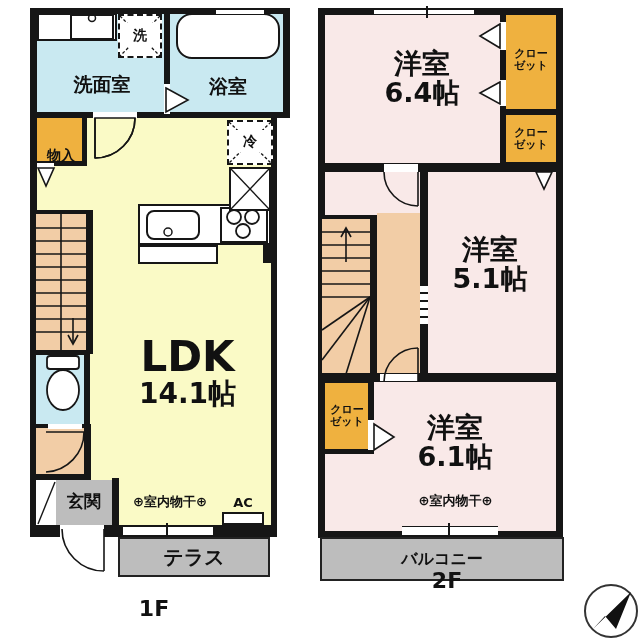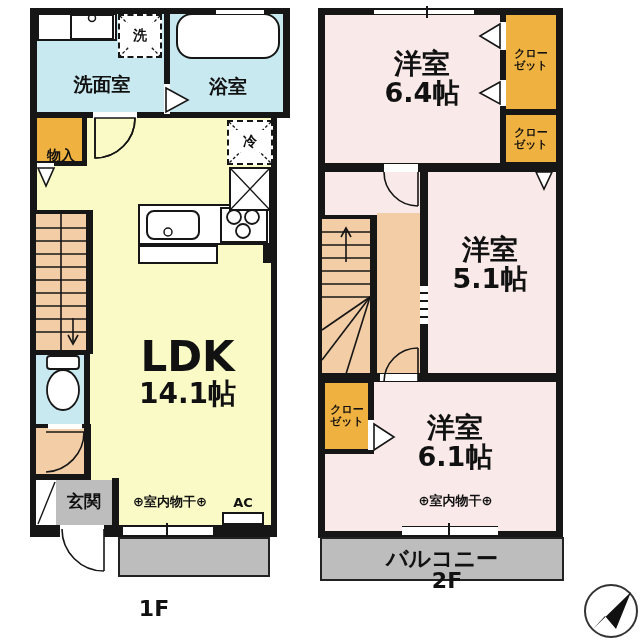--- a/index.html
+++ b/index.html
@@ -217,20 +217,21 @@
   <div class="lbl" style="left:126px;top:23px;width:28px;height:24px;font-size:14px;background:#fff;">洗</div>
   <div class="lbl" style="left:39px;top:128px;width:44px;height:22px;font-size:14px;margin-top:16px;">物入</div>
   <div class="lbl" style="left:236px;top:130px;width:28px;height:22px;font-size:14px;background:#fff;">冷</div>
   <div class="lbl col" style="left:110px;top:326px;width:155px;height:92px;">
     <span style="font-size:42px;">LDK</span>
     <span style="font-size:28px;">14.1帖</span>
   </div>
   <div class="lbl" style="left:58px;top:490px;width:52px;height:24px;font-size:17px;">玄関</div>
   <div class="lbl" style="left:103px;top:493px;width:134px;height:18px;font-size:13px;">⊕室内物干⊕</div>
   <div class="lbl" style="left:222px;top:495px;width:42px;height:15px;font-size:13px;">AC</div>
+  <div class="lbl" style="left:130px;top:544px;width:128px;height:26px;font-size:20px;">テラス</div>
   <div class="lbl" style="left:124px;top:596px;width:60px;height:26px;font-size:22px;font-weight:600;">1F</div>
 
   <div class="lbl col" style="left:350px;top:40px;width:144px;height:76px;">
     <span style="font-size:28px;">洋室</span>
     <span style="font-size:27px;">6.4帖</span>
   </div>
   <div class="lbl col" style="left:428px;top:226px;width:124px;height:76px;">
     <span style="font-size:28px;">洋室</span>
     <span style="font-size:27px;">5.1帖</span>
   </div>
@@ -244,16 +245,16 @@
   </div>
   <div class="lbl col" style="left:506px;top:117px;width:50px;height:44px;">
     <span style="font-size:11px;">クロー</span>
     <span style="font-size:11px;">ゼット</span>
   </div>
   <div class="lbl col" style="left:325px;top:392px;width:44px;height:48px;">
     <span style="font-size:11px;">クロー</span>
     <span style="font-size:11px;">ゼット</span>
   </div>
   <div class="lbl" style="left:388px;top:492px;width:135px;height:18px;font-size:13px;">⊕室内物干⊕</div>
-  <div class="lbl" style="left:376px;top:546px;width:132px;height:26px;font-size:22px;">バルコニー</div>
+  <div class="lbl" style="left:376px;top:546px;width:132px;height:26px;font-size:16px;">バルコニー</div>
   <div class="lbl" style="left:417px;top:568px;width:60px;height:26px;font-size:22px;font-weight:600;">2F</div>
 
 </div>
 
 </body></html>

